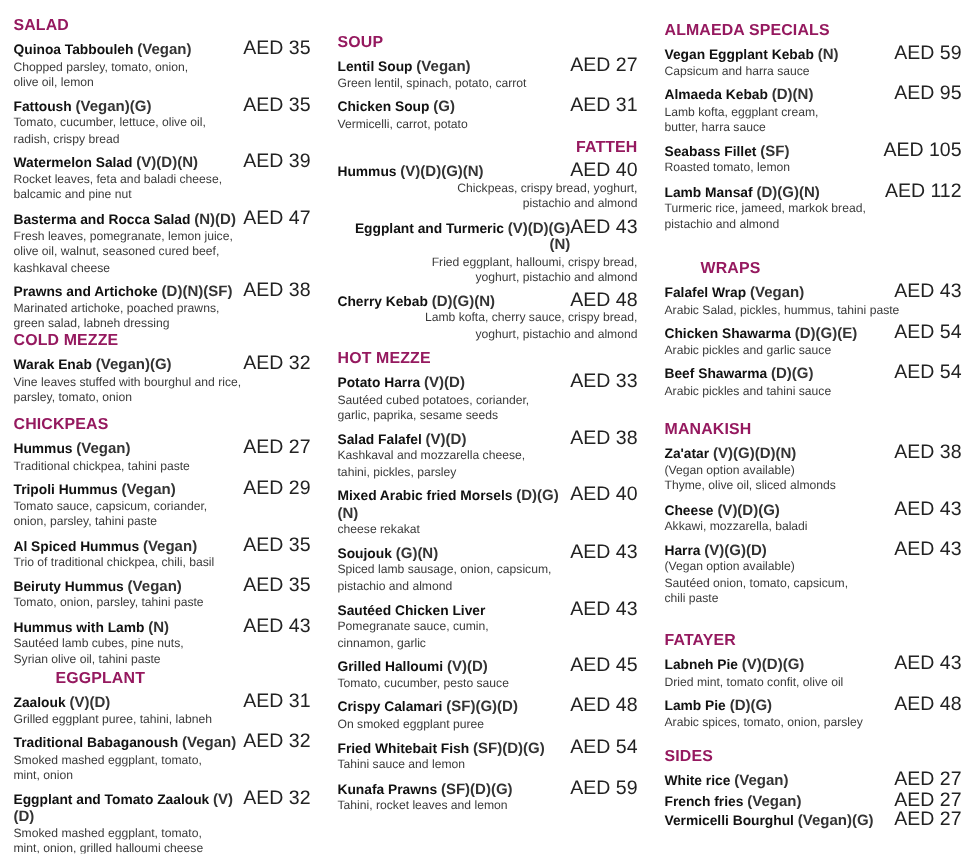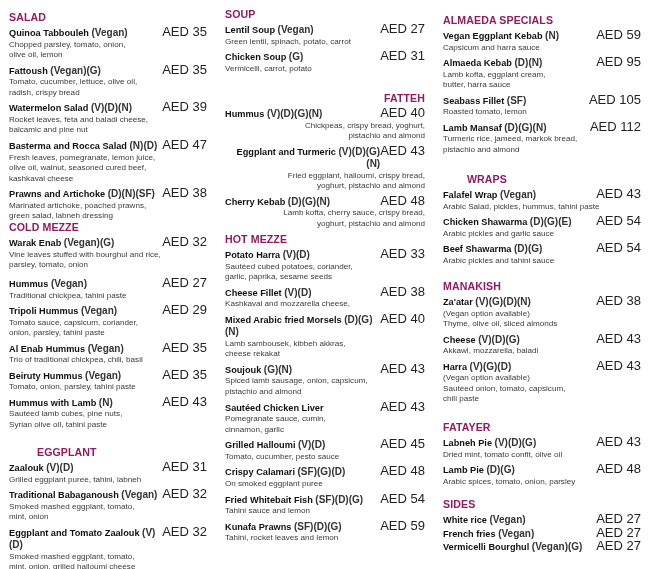--- a/index.html
+++ b/index.html
@@ -81,38 +81,39 @@
         <div class="item">
           <div class="item-head">
             <span class="item-name"><b>Warak Enab</b> <span class="tags">(Vegan)(G)</span></span>
             <span class="price">AED 32</span>
           </div>
           <div class="desc">Vine leaves stuffed with bourghul and rice,</div>
           <div class="desc">parsley, tomato, onion</div>
         </div>
       </div>
       <div class="section" style="position: absolute; top: 277px; left: 0px; width: 100%;">
+        <div class="section-title" style="color: rgb(149, 25, 95);">CHICKPEAS</div>
         <div class="item">
           <div class="item-head">
             <span class="item-name"><b>Hummus</b> <span class="tags">(Vegan)</span></span>
             <span class="price">AED 27</span>
           </div>
           <div class="desc">Traditional chickpea, tahini paste</div>
         </div>
         <div class="item">
           <div class="item-head">
             <span class="item-name"><b>Tripoli Hummus</b> <span class="tags">(Vegan)</span></span>
             <span class="price">AED 29</span>
           </div>
           <div class="desc">Tomato sauce, capsicum, coriander,</div>
           <div class="desc">onion, parsley, tahini paste</div>
         </div>
         <div class="item">
           <div class="item-head">
-            <span class="item-name"><b>Al Enab Hummus</b> <span class="tags">(Vegan)</span></span>
+            <span class="item-name"><b>Al Spiced Hummus</b> <span class="tags">(Vegan)</span></span>
             <span class="price">AED 35</span>
           </div>
           <div class="desc">Trio of traditional chickpea, chili, basil</div>
         </div>
         <div class="item">
           <div class="item-head">
             <span class="item-name"><b>Beiruty Hummus</b> <span class="tags">(Vegan)</span></span>
             <span class="price">AED 35</span>
           </div>
           <div class="desc">Tomato, onion, parsley, tahini paste</div>
@@ -147,21 +148,21 @@
           <div class="item-head">
             <span class="item-name"><b>Eggplant and Tomato Zaalouk</b> <span class="tags">(V)(D)</span></span>
             <span class="price">AED 32</span>
           </div>
           <div class="desc">Smoked mashed eggplant, tomato,</div>
           <div class="desc">mint, onion, grilled halloumi cheese</div>
         </div>
       </div>
     </div>
     <div class="col col-2">
-      <div class="section" style="position: absolute; top: 8px; left: 0px; width: 100%;">
+      <div class="section" style="position: absolute; top: 22px; left: 0px; width: 100%;">
         <div class="section-title" style="color: rgb(149, 25, 95);">SOUP</div>
         <div class="item">
           <div class="item-head">
             <span class="item-name"><b>Lentil Soup</b> <span class="tags">(Vegan)</span></span>
             <span class="price">AED 27</span>
           </div>
           <div class="desc">Green lentil, spinach, potato, carrot</div>
         </div>
         <div class="item">
           <div class="item-head">
@@ -203,31 +204,31 @@
         <div class="item">
           <div class="item-head">
             <span class="item-name"><b>Potato Harra</b> <span class="tags">(V)(D)</span></span>
             <span class="price">AED 33</span>
           </div>
           <div class="desc">Sautéed cubed potatoes, coriander,</div>
           <div class="desc">garlic, paprika, sesame seeds</div>
         </div>
         <div class="item">
           <div class="item-head">
-            <span class="item-name"><b>Cheese Fillet</b> <span class="tags">(V)(D)</span></span>
+            <span class="item-name"><b>Salad Falafel</b> <span class="tags">(V)(D)</span></span>
             <span class="price">AED 38</span>
           </div>
           <div class="desc">Kashkaval and mozzarella cheese,</div>
+          <div class="desc">tahini, pickles, parsley</div>
         </div>
         <div class="item">
           <div class="item-head">
             <span class="item-name"><b>Mixed Arabic fried Morsels</b> <span class="tags">(D)(G)(N)</span></span>
             <span class="price">AED 40</span>
           </div>
-          <div class="desc">Lamb sambousek, kibbeh akkras,</div>
           <div class="desc">cheese rekakat</div>
         </div>
         <div class="item">
           <div class="item-head">
             <span class="item-name"><b>Soujouk</b> <span class="tags">(G)(N)</span></span>
             <span class="price">AED 43</span>
           </div>
           <div class="desc">Spiced lamb sausage, onion, capsicum,</div>
           <div class="desc">pistachio and almond</div>
         </div>

